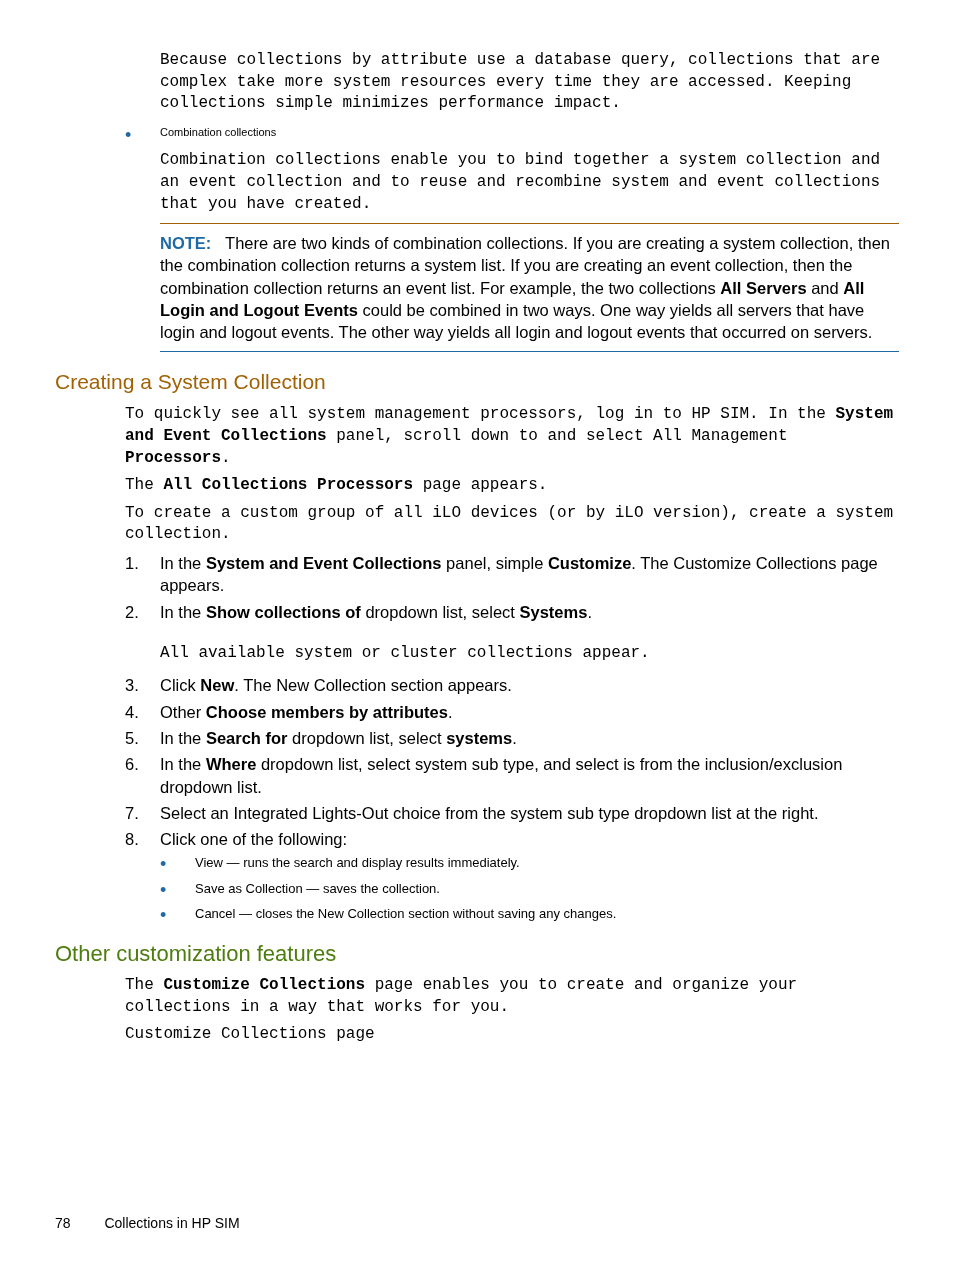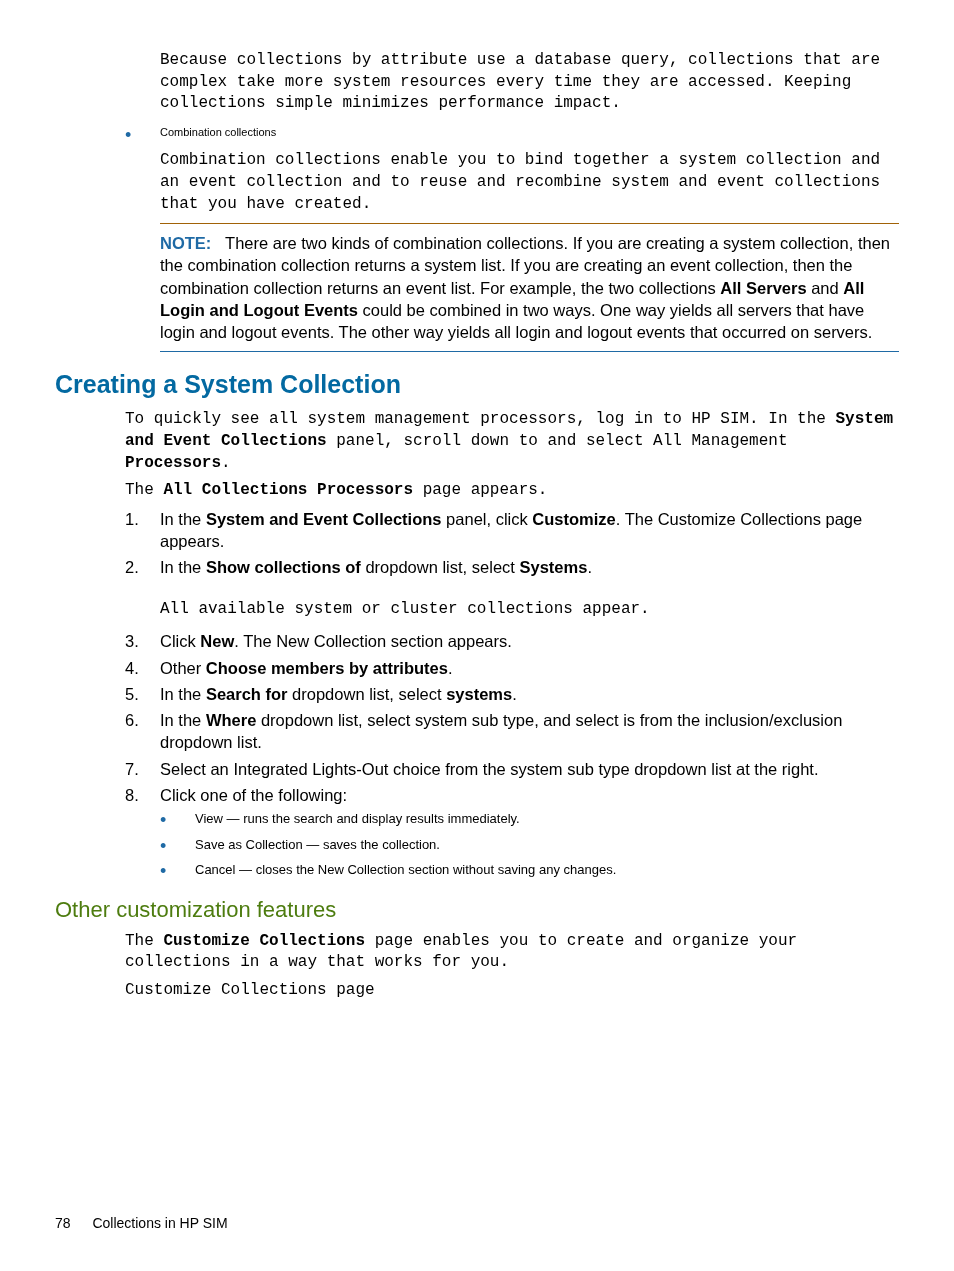--- a/index.html
+++ b/index.html
@@ -52,23 +52,23 @@
     padding: 8px 0 8px 0;
     margin: 8px 0 18px 0;
     font-size: 16.5px;
     line-height: 1.35;
   }
   .note-label {
     color: #1f6aa5;
     font-weight: bold;
   }
   h2 {
-    color: #0369a1;
-    font-weight: bold;
-    font-size: 25px;
+    color: #a16207;
+    font-weight: normal;
+    font-size: 21px;
     margin: 14px 0 10px 0;
   }
   h3 {
     color: #4d7c0f;
     font-weight: normal;
     font-size: 22px;
     margin: 14px 0 8px 0;
   }
   .ol-row {
     display: flex;
@@ -101,21 +101,21 @@
     font-size: 13px;
     line-height: 1.35;
   }
   .footer {
     position: absolute;
     bottom: 40px;
     left: 55px;
     font-size: 14px;
   }
   .footer .pg {
-    margin-right: 18px;
+    margin-right: 30px;
   }
   b { font-weight: bold; }
 </style>
 </head>
 <body>
 
 <div class="page">
 
   <div class="deep-indent">
     <p>Because collections by attribute use a database query, collections that are complex take more system resources every time they are accessed. Keeping collections simple minimizes performance impact.</p>
@@ -136,28 +136,29 @@
 
   <h2>Creating a System Collection</h2>
 
   <div class="body-indent">
     <p>
       <span>To quickly see all system management processors, log in to HP SIM. In the </span><b>System and Event Collections</b><span> panel, scroll down to and select All Management </span><b>Processors</b><span>.</span>
     </p>
     <p>
       <span>The </span><b>All Collections Processors</b><span> page appears.</span>
     </p>
+    <p>To create a custom group of all iLO devices (or by iLO version), create a system collection.</p>
   </div>
 
   <div class="body-indent" style="margin-top:6px;">
 
     <div class="ol-row">
       <div class="ol-num">1.</div>
       <div class="ol-content">
-        <span>In the </span><b>System and Event Collections</b><span> panel, click </span><b>Customize</b><span>. The Customize Collections page appears.</span>
+        <span>In the </span><b>System and Event Collections</b><span> panel, simple </span><b>Customize</b><span>. The Customize Collections page appears.</span>
       </div>
     </div>
 
     <div class="ol-row">
       <div class="ol-num">2.</div>
       <div class="ol-content">
         <span>In the </span><b>Show collections of</b><span> dropdown list, select </span><b>Systems</b><span>.</span>
         <p style="margin-top:20px;">All available system or cluster collections appear.</p>
       </div>
     </div>

